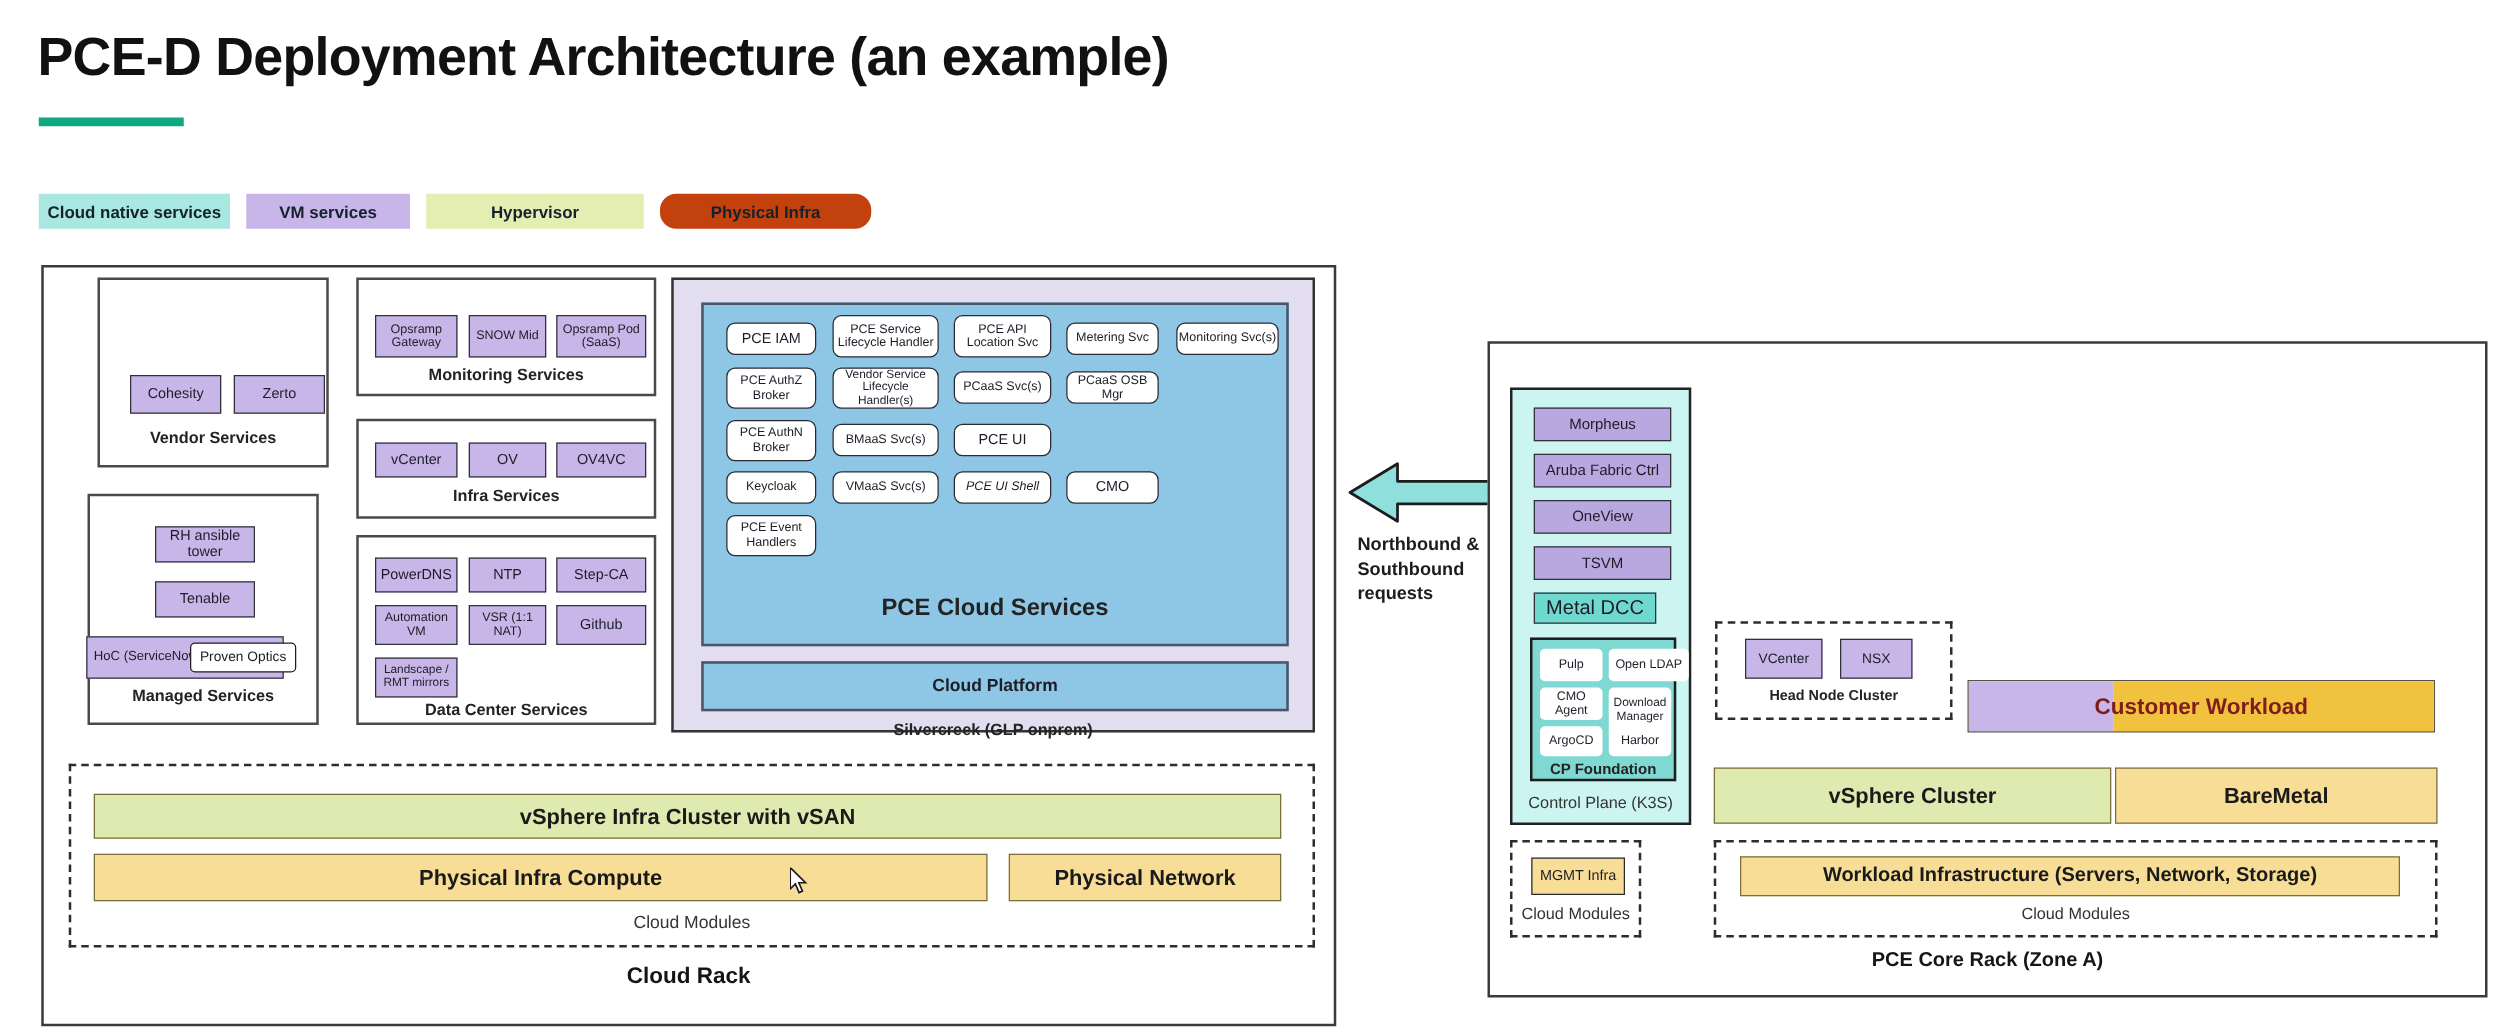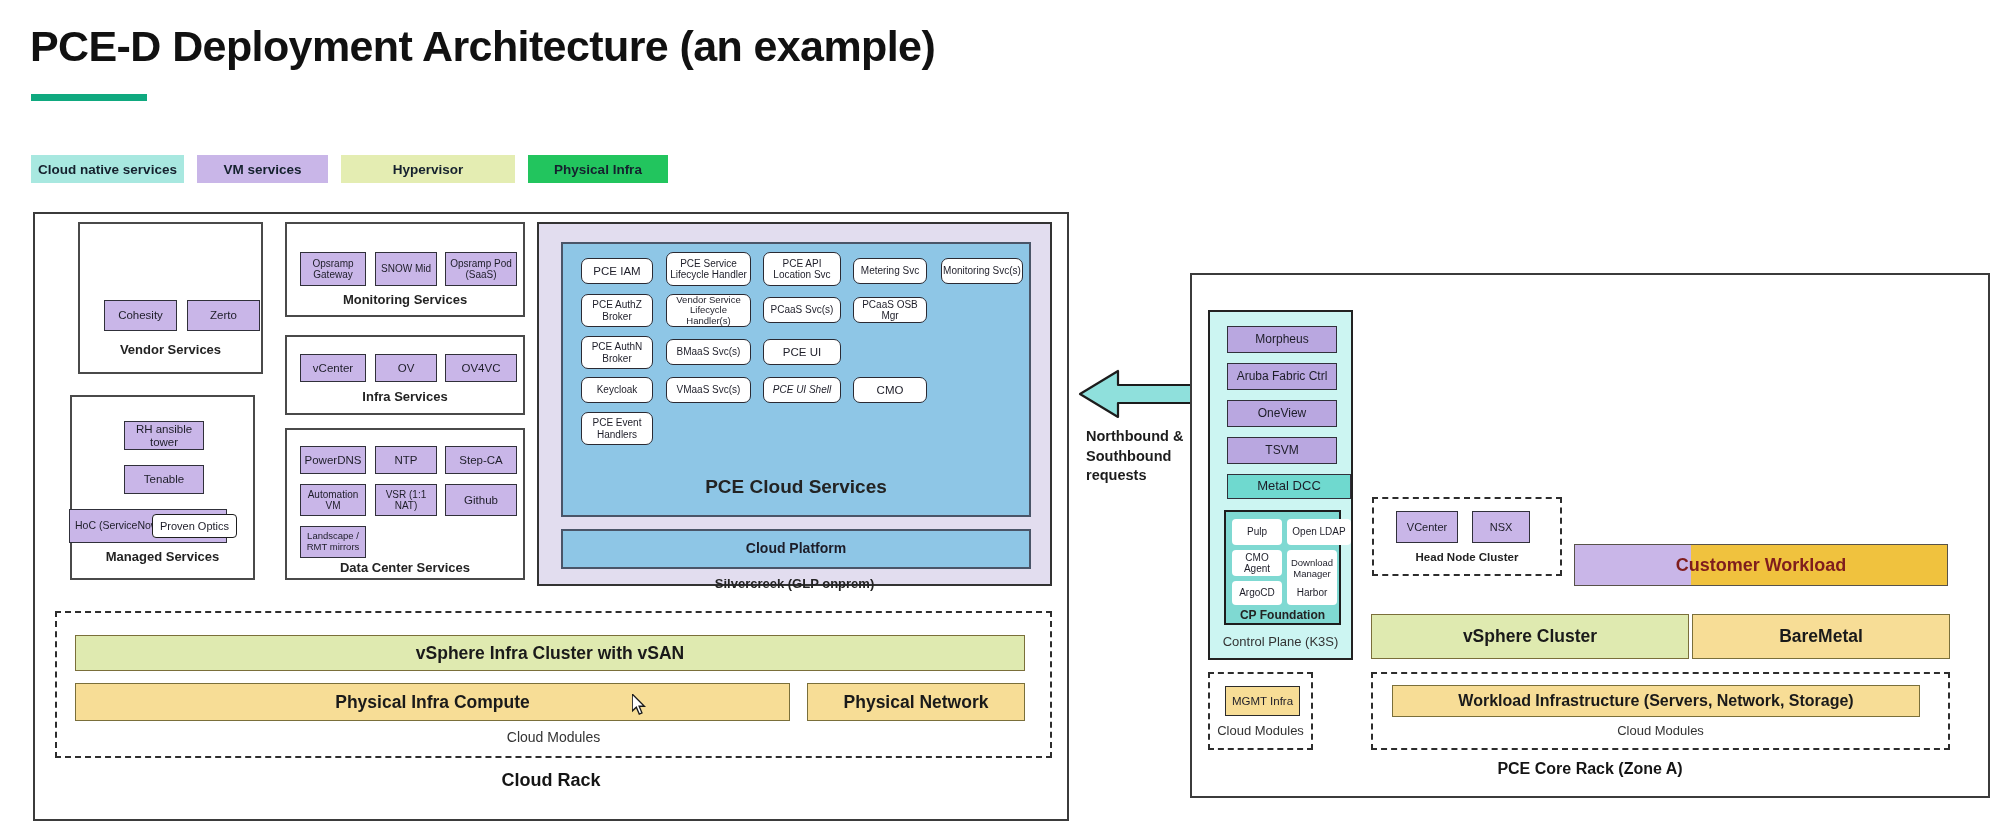--- a/index.html
+++ b/index.html
@@ -66,21 +66,21 @@
   <div class="legend">
     <div class="legend-chip" style="width:153px;background:#a8e8e0;">
         <span>Cloud native services</span>
       </div>
     <div class="legend-chip" style="width:131px;background:#c9b6e8;">
         <span>VM services</span>
       </div>
     <div class="legend-chip" style="width:174px;background:#e4edb2;">
         <span>Hypervisor</span>
       </div>
-    <div class="legend-chip" style="width:140px;background:#22c55e;">
+    <div class="legend-chip" style="width:169px;background:#c2410c;border-radius:13px;">
         <span>Physical Infra</span>
       </div>
   </div>
 
   <div class="frame" style="left:33px;top:212px;width:1036px;height:609px;"></div>
 
   <div class="subframe" style="left:78px;top:222px;width:185px;height:152px;">
     <div class="node vm" style="left:24px;top:76px;width:73px;height:31px;">
         <span>Cohesity</span>
       </div>
@@ -257,21 +257,21 @@
       </div>
     <div class="node vm-lite" style="left:17px;top:51px;width:110px;height:27px;font-size:12px;">
         <span>Aruba Fabric Ctrl</span>
       </div>
     <div class="node vm-lite" style="left:17px;top:88px;width:110px;height:27px;font-size:12px;">
         <span>OneView</span>
       </div>
     <div class="node vm-lite" style="left:17px;top:125px;width:110px;height:27px;font-size:12px;">
         <span>TSVM</span>
       </div>
-    <div class="node teal" style="left:17px;top:162px;width:124px;height:25px;font-size:13px;">
+    <div class="node teal" style="left:17px;top:162px;width:98px;height:25px;font-size:16px;">
         <span>Metal DCC</span>
       </div>
 
     <div class="cp-found" style="left:14px;top:198px;width:117px;height:115px;">
       <div class="node white" style="left:6px;top:7px;width:50px;height:26px;font-size:10px;border:none;">
           <span>Pulp</span>
         </div>
       <div class="node white" style="left:61px;top:7px;width:64px;height:26px;font-size:10px;border:none;">
           <span>Open LDAP</span>
         </div>

